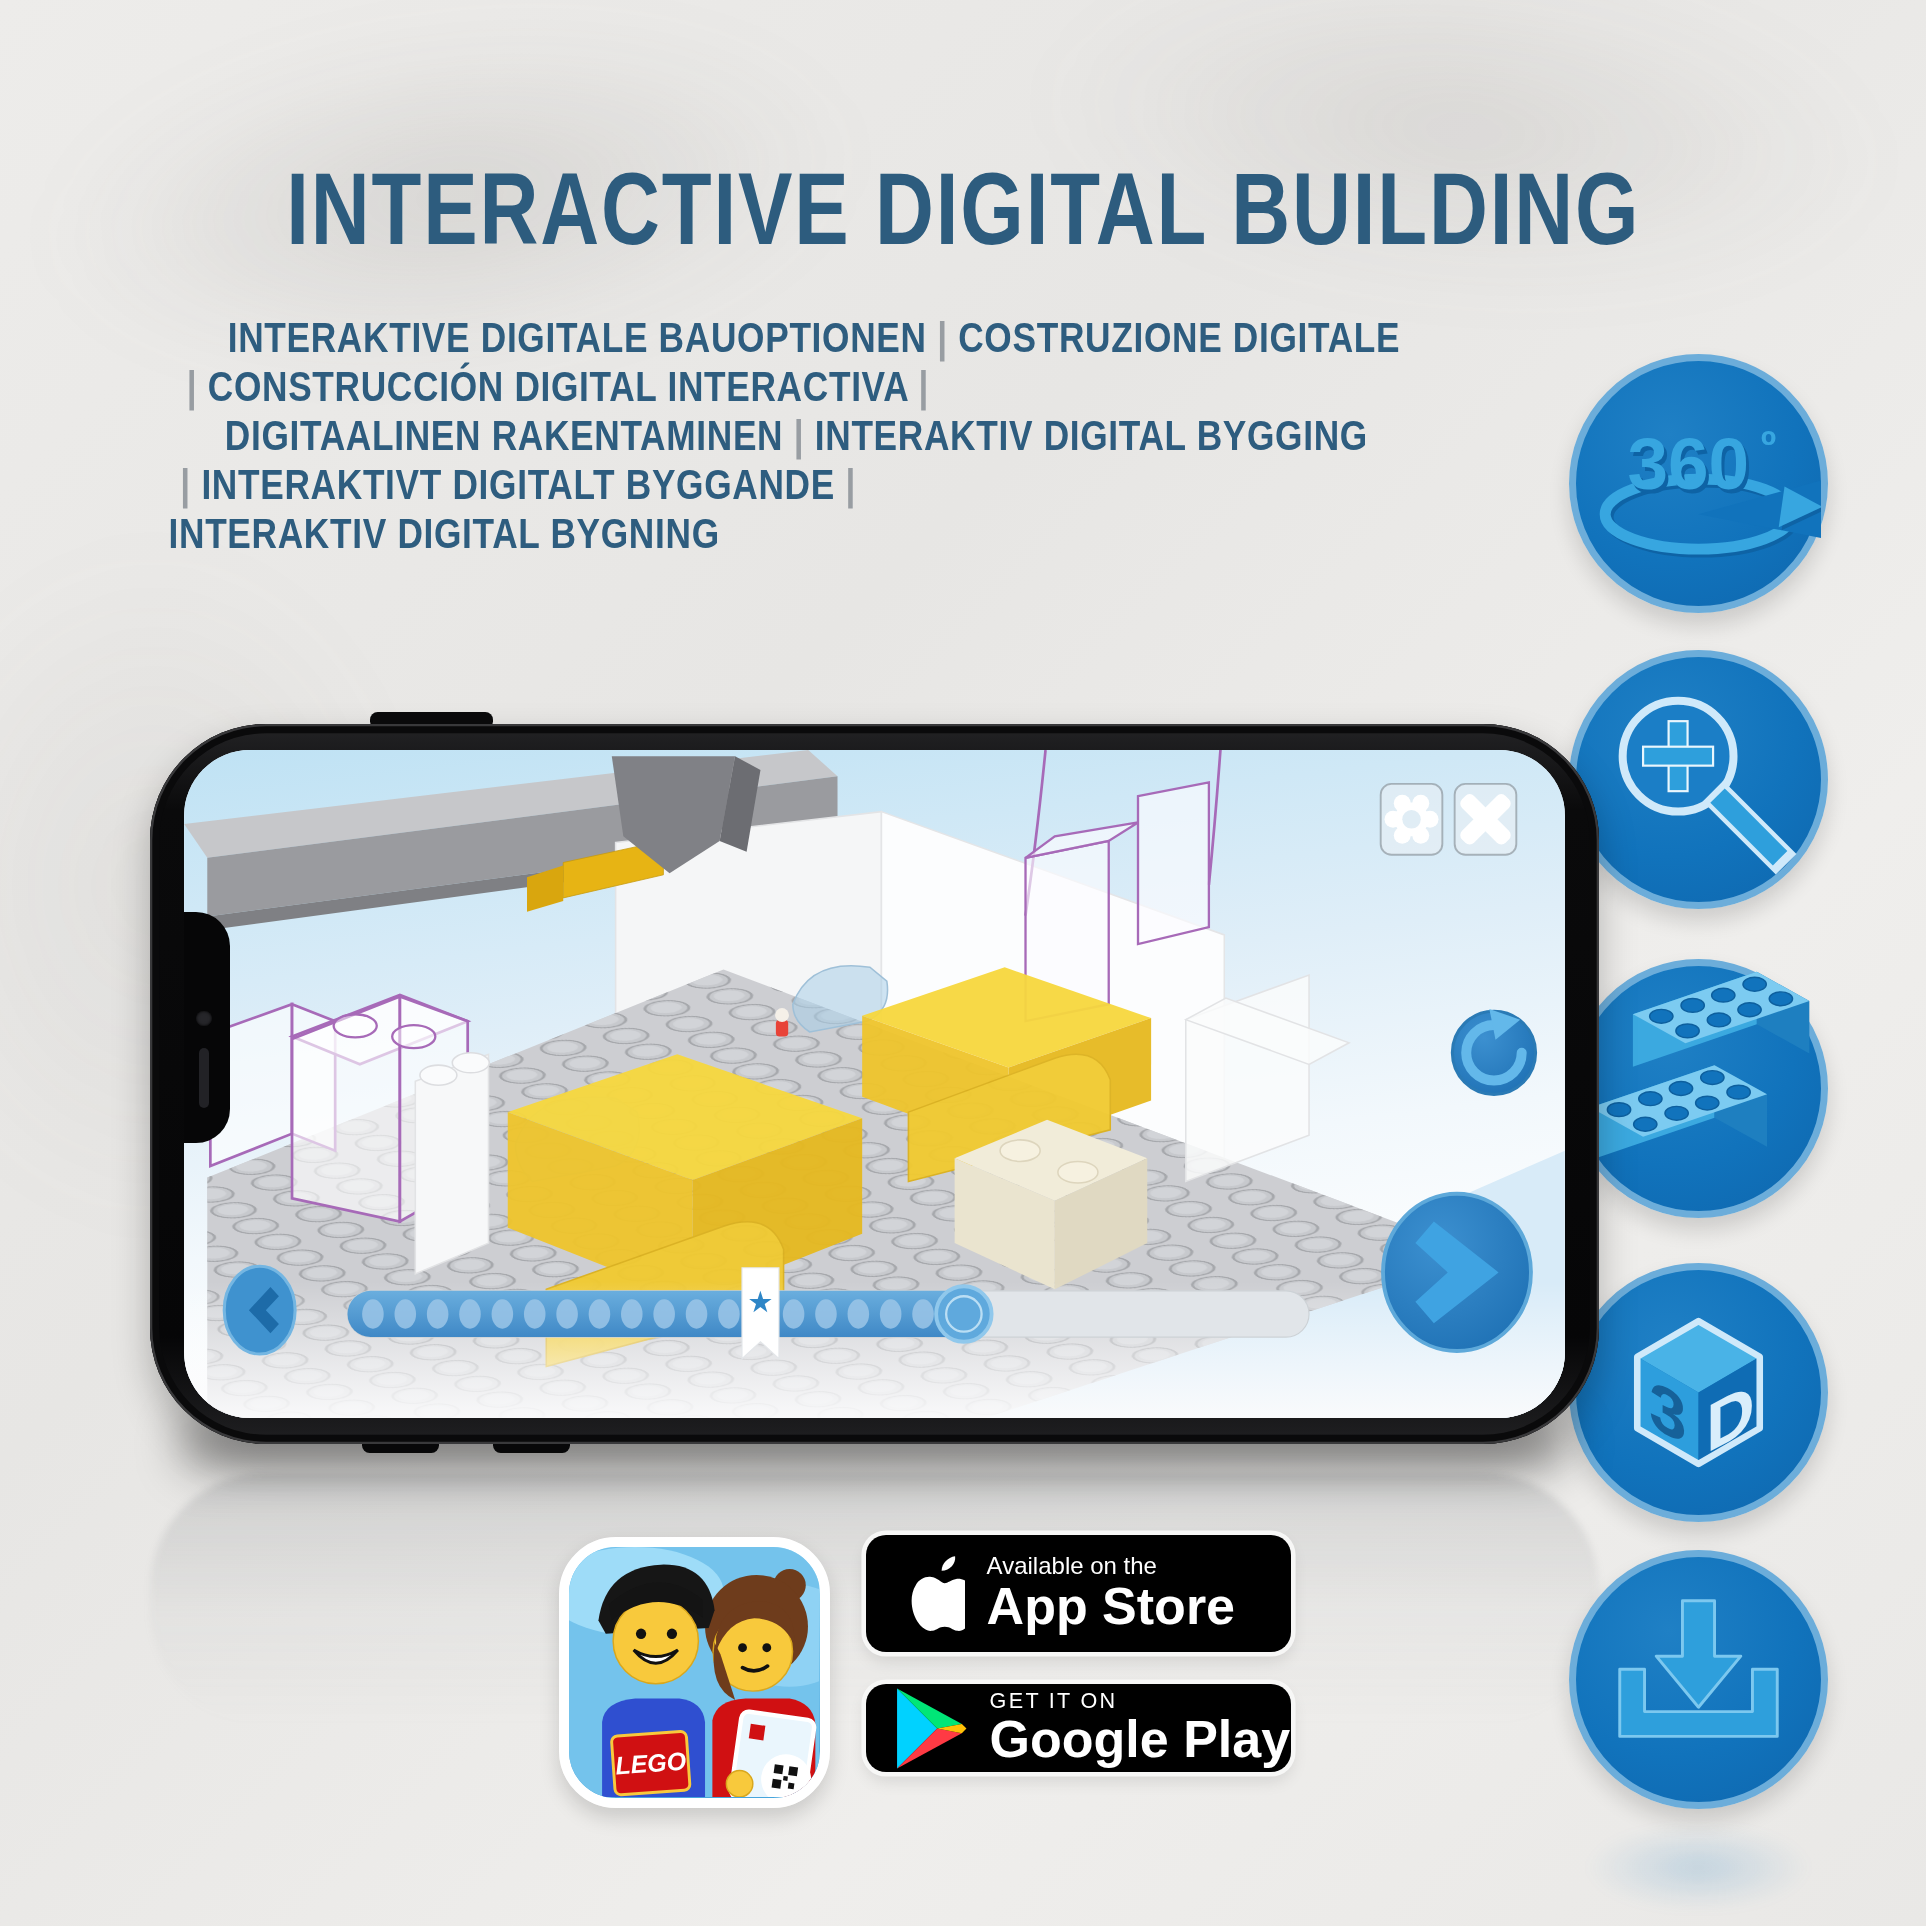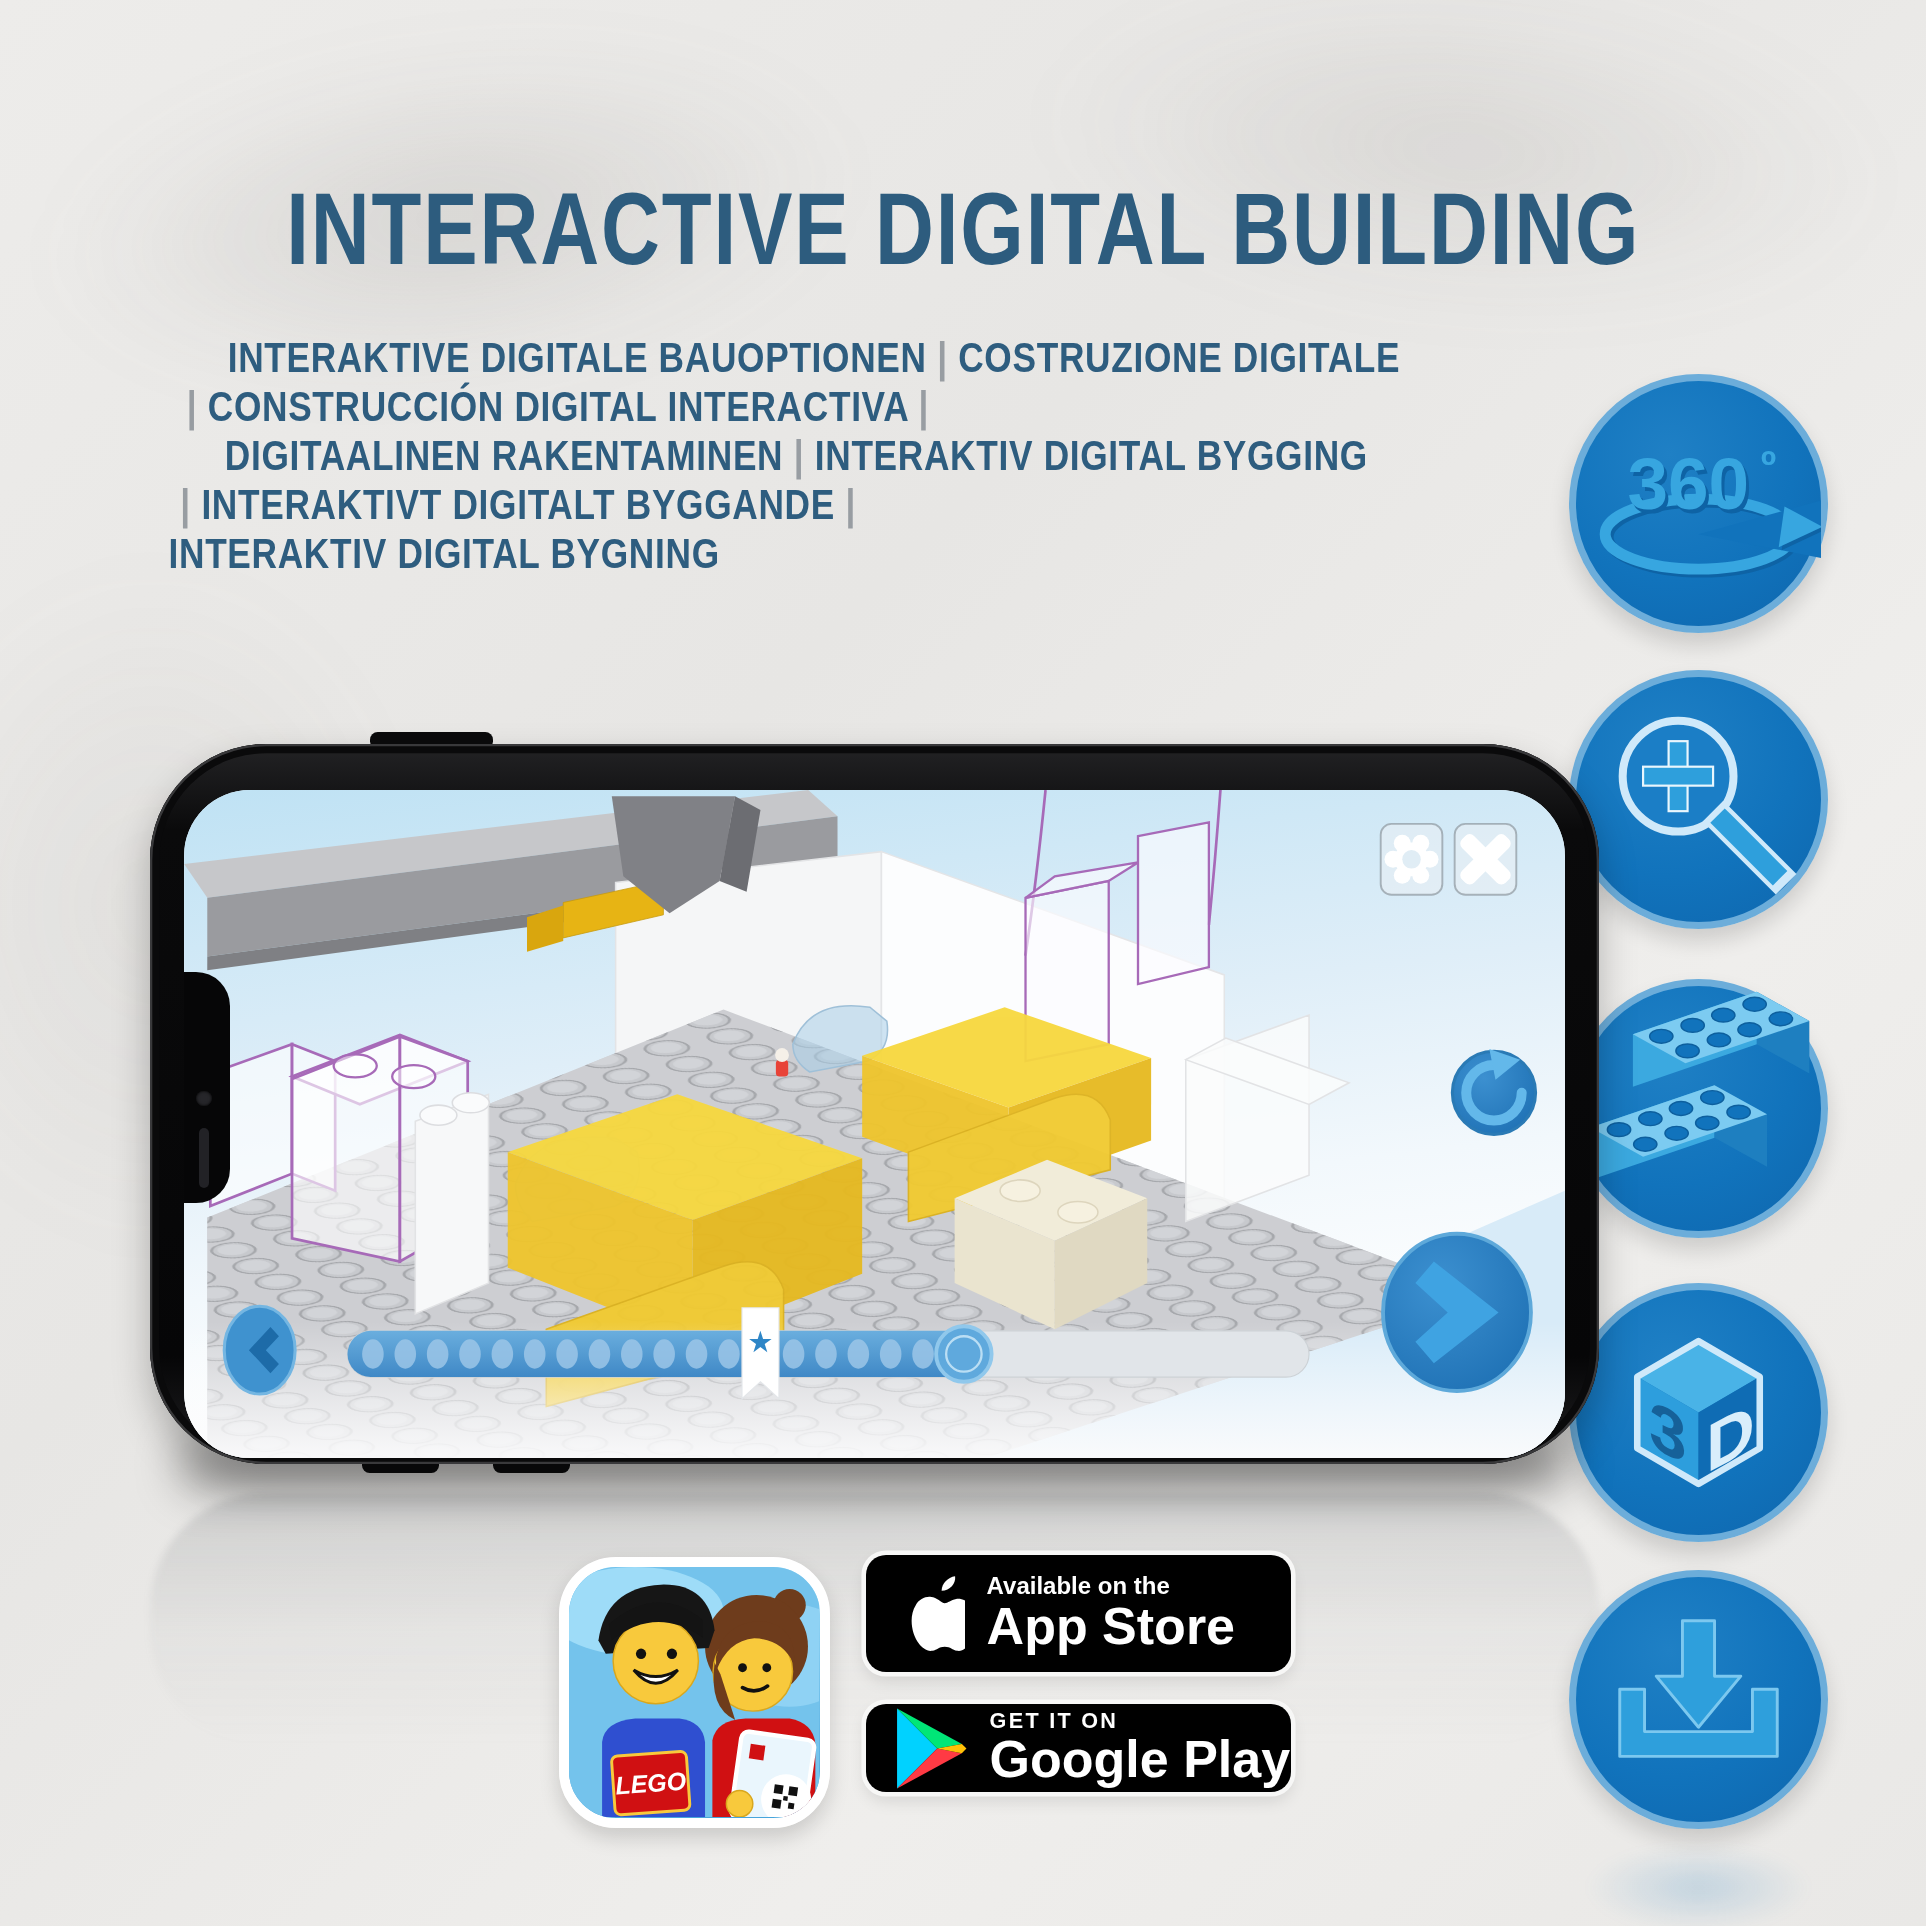--- a/index.html
+++ b/index.html
@@ -1,18 +1,18 @@
 <!DOCTYPE html>
 <html style="font-size:12.3px"><head>
 <meta charset="utf-8">
 <style>
   html,body{margin:0;padding:0;width:1926px;height:1926px;overflow:hidden;
     font-family:"Liberation Sans",sans-serif;
     background:linear-gradient(135deg,#edecea 0%,#e7e6e4 38%,#efeeec 70%,#e9e8e6 100%);}
-  .abs{position:absolute;margin-top:20px;}
+  .abs{position:absolute;}
   
   .blob{position:absolute;border-radius:50%;filter:blur(35px);}
   .blob1{left:46px;top:31px;width:809px;height:331px;background:radial-gradient(closest-side,rgba(110,105,100,.16),transparent);transform:rotate(-7deg);}
   .blob2{left:1040px;top:-31px;width:848px;height:324px;background:radial-gradient(closest-side,rgba(110,105,100,.12),transparent);transform:rotate(5deg);}
   .blob3{left:-116px;top:539px;width:539px;height:693px;background:radial-gradient(closest-side,rgba(120,115,110,.07),transparent);}
 
   
   .title{left:0;top:151px;width:1926px;text-align:center;color:#2d5c7e;
     font-size:102px;font-weight:700;letter-spacing:2.3px;white-space:nowrap;}
   .condense{display:inline-block;transform:scaleX(.8);transform-origin:50% 50%;}
@@ -52,21 +52,21 @@
   
   .app-icon{left:559px;top:1537px;width:271px;height:271px;border-radius:57px;z-index:4;
     box-sizing:border-box;border:10.8px solid #ffffff;overflow:hidden;
     background:linear-gradient(180deg,#9edcf8,#47a5dc);box-shadow:0 9.2px 20px rgba(0,0,0,.15);}
   .badge{position:absolute;left:866px;width:425px;background:#000;border-radius:20px;z-index:4;
     box-shadow:0 0 0 4.6px #f7f7f6,0 7.7px 17px rgba(0,0,0,.12);display:flex;align-items:center;color:#fff;}
   .badge-as{top:1535px;height:117px;}
   .badge-gp{top:1684px;height:88px;}
   .badge .logo{margin-left:28px;flex:0 0 auto;}
   .badge .txt{margin-left:21.6px;line-height:1.04;white-space:nowrap;}
-  .badge .small{font-size:24px;font-weight:700;display:block;}
+  .badge .small{font-size:24px;font-weight:400;display:block;}
   .badge .big{font-size:52px;font-weight:600;display:block;letter-spacing:0;}
   .badge-gp .small{font-size:21.6px;letter-spacing:2.3px;}
 
   svg text{font-family:"Liberation Sans",sans-serif;}
 </style>
 </head>
 <body>
 
 <div class="abs blob blob1"></div>
 <div class="abs blob blob2"></div>

